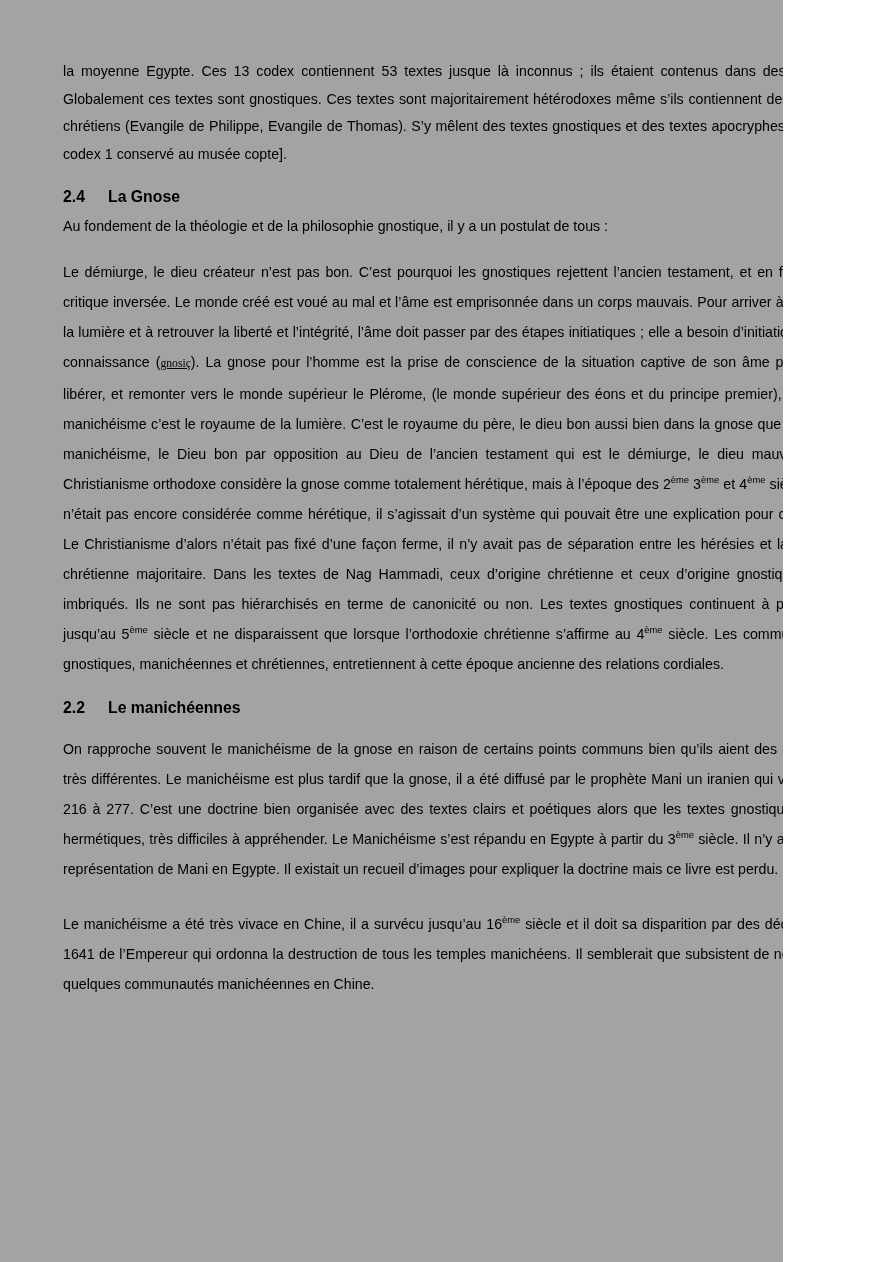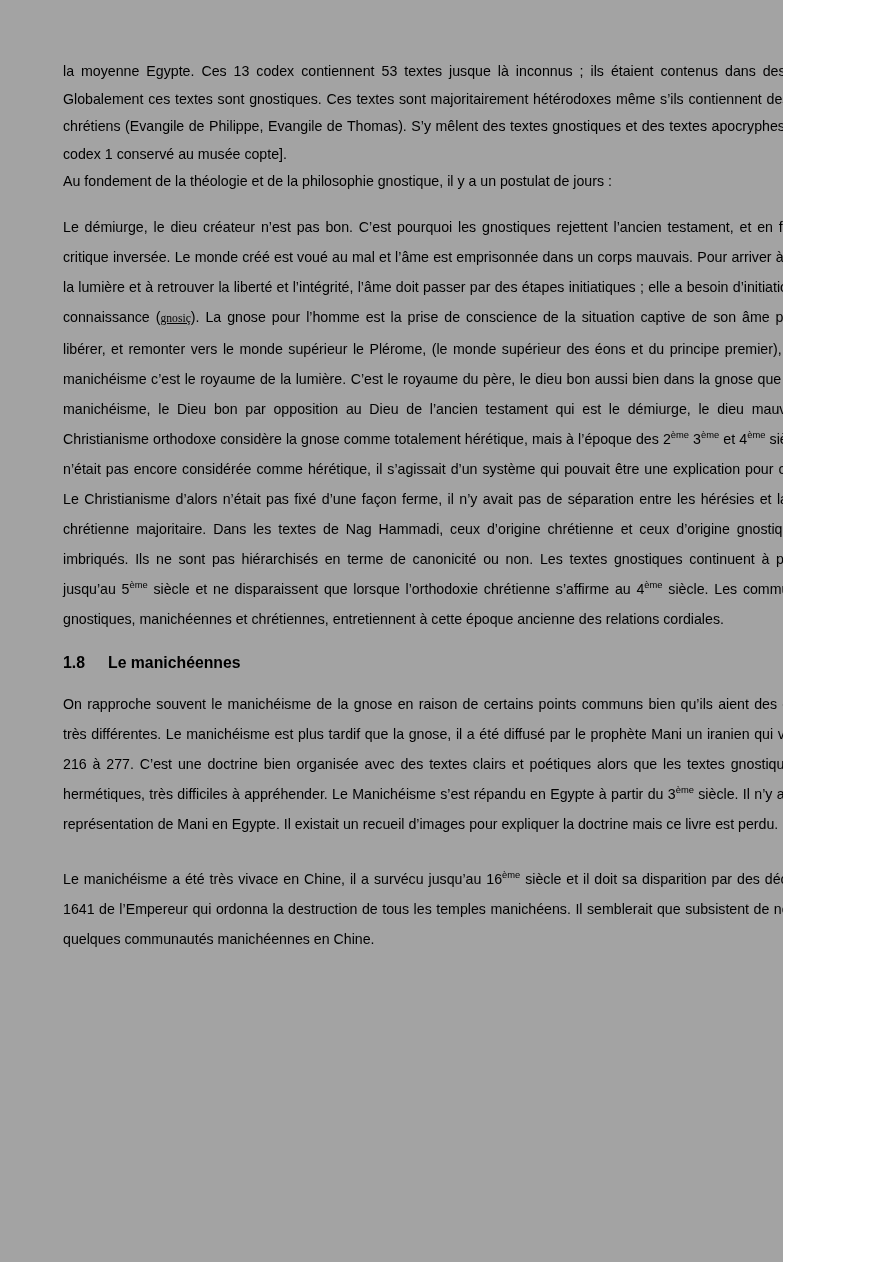--- a/index.html
+++ b/index.html
@@ -71,27 +71,30 @@
   .spacer-sm { height: 9px; }
 </style>
 </head>
 <body>
 
 <div id="page">
   <div id="content">
 
     <p class="para">la moyenne Egypte. Ces 13 codex contiennent 53 textes jusque là inconnus ; ils étaient contenus dans des jarres. Globalement ces textes sont gnostiques. Ces textes sont majoritairement hétérodoxes même s’ils contiennent des textes chrétiens (Evangile de Philippe, Evangile de Thomas). S’y mêlent des textes gnostiques et des textes apocryphes. [diapo codex 1 conservé au musée copte].</p>
 
+    <h2 class="heading">
+      <span class="num">2.4</span><span>La Gnose</span>
+    </h2>
 
-    <p class="para">Au fondement de la théologie et de la philosophie gnostique, il y a un postulat de jours :</p>
+    <p class="para">Au fondement de la théologie et de la philosophie gnostique, il y a un postulat de tous :</p>
 
     <p class="para loose">Le démiurge, le dieu créateur n’est pas bon. C’est pourquoi les gnostiques rejettent l’ancien testament, et en font une critique inversée. Le monde créé est voué au mal et l’âme est emprisonnée dans un corps mauvais. Pour arriver à trouver la lumière et à retrouver la liberté et l’intégrité, l’âme doit passer par des étapes initiatiques ; elle a besoin d’initiation et de connaissance (<span class="gnosic">gnosiç</span>). La gnose pour l’homme est la prise de conscience de la situation captive de son âme pour l’en libérer, et remonter vers le monde supérieur le Plérome, (le monde supérieur des éons et du principe premier), pour le manichéisme c’est le royaume de la lumière. C’est le royaume du père, le dieu bon aussi bien dans la gnose que dans le manichéisme, le Dieu bon par opposition au Dieu de l’ancien testament qui est le démiurge, le dieu mauvais. Le Christianisme orthodoxe considère la gnose comme totalement hérétique, mais à l’époque des 2<sup class="ord">ème</sup> 3<sup class="ord">ème</sup> et 4<sup class="ord">ème</sup> siècle elle n’était pas encore considérée comme hérétique, il s’agissait d’un système qui pouvait être une explication pour certains. Le Christianisme d’alors n’était pas fixé d’une façon ferme, il n’y avait pas de séparation entre les hérésies et la pensé chrétienne majoritaire. Dans les textes de Nag Hammadi, ceux d’origine chrétienne et ceux d’origine gnostique sont imbriqués. Ils ne sont pas hiérarchisés en terme de canonicité ou non. Les textes gnostiques continuent à proliférer jusqu’au 5<sup class="ord">ème</sup> siècle et ne disparaissent que lorsque l’orthodoxie chrétienne s’affirme au 4<sup class="ord">ème</sup> siècle. Les communautés gnostiques, manichéennes et chrétiennes, entretiennent à cette époque ancienne des relations cordiales.</p>
 
     <h2 class="heading">
-      <span class="num">1.8</span><span>Le manichéennes</span>
+      <span class="num">2.2</span><span>Le manichéennes</span>
     </h2>
 
     <p class="para loose">On rapproche souvent le manichéisme de la gnose en raison de certains points communs bien qu’ils aient des origines très différentes. Le manichéisme est plus tardif que la gnose, il a été diffusé par le prophète Mani un iranien qui vécut de 216 à 277. C’est une doctrine bien organisée avec des textes clairs et poétiques alors que les textes gnostiques sont hermétiques, très difficiles à appréhender. Le Manichéisme s’est répandu en Egypte à partir du 3<sup class="ord">ème</sup> siècle. Il n’y a pas de représentation de Mani en Egypte. Il existait un recueil d’images pour expliquer la doctrine mais ce livre est perdu.</p>
 
     <div class="spacer-sm"></div>
 
     <p class="para loose last-in-block">Le manichéisme a été très vivace en Chine, il a survécu jusqu’au 16<sup class="ord">ème</sup> siècle et il doit sa disparition par des décrets de 1641 de l’Empereur qui ordonna la destruction de tous les temples manichéens. Il semblerait que subsistent de nos jours quelques communautés manichéennes en Chine.</p>
 
   </div>
 </div>

